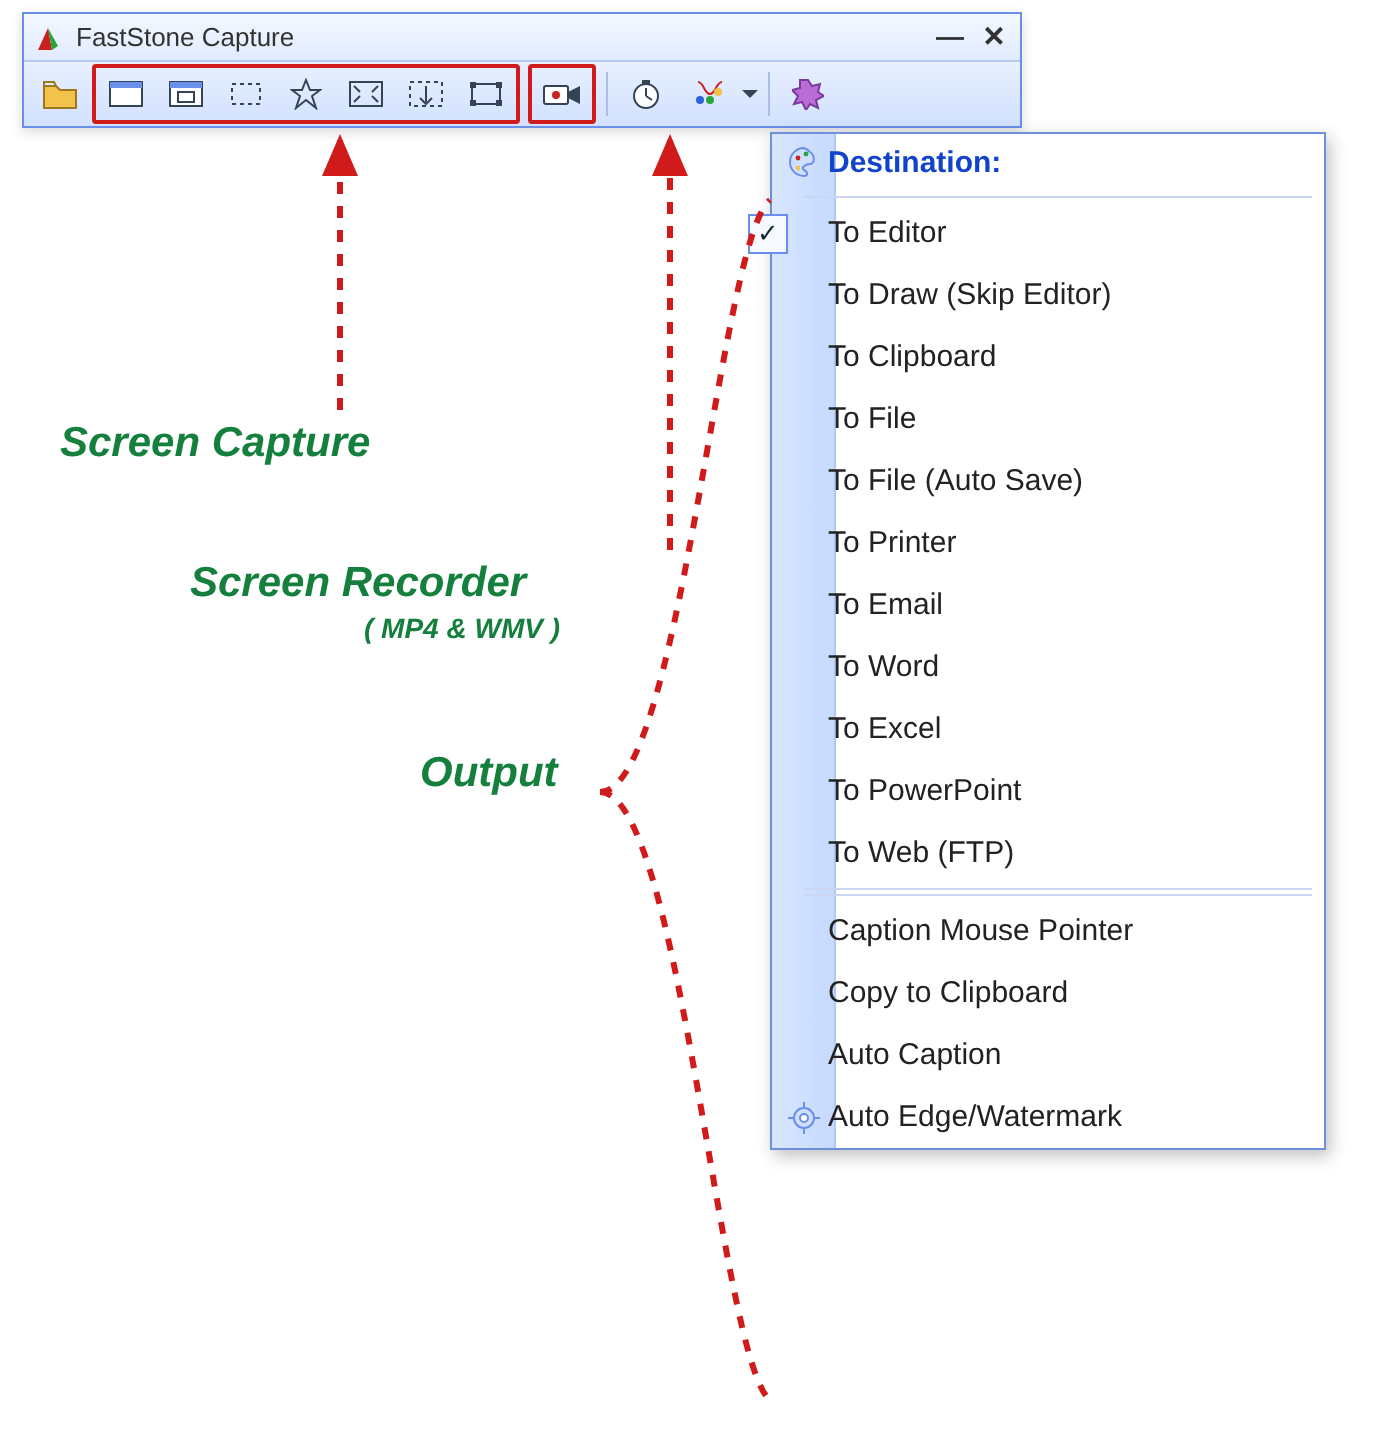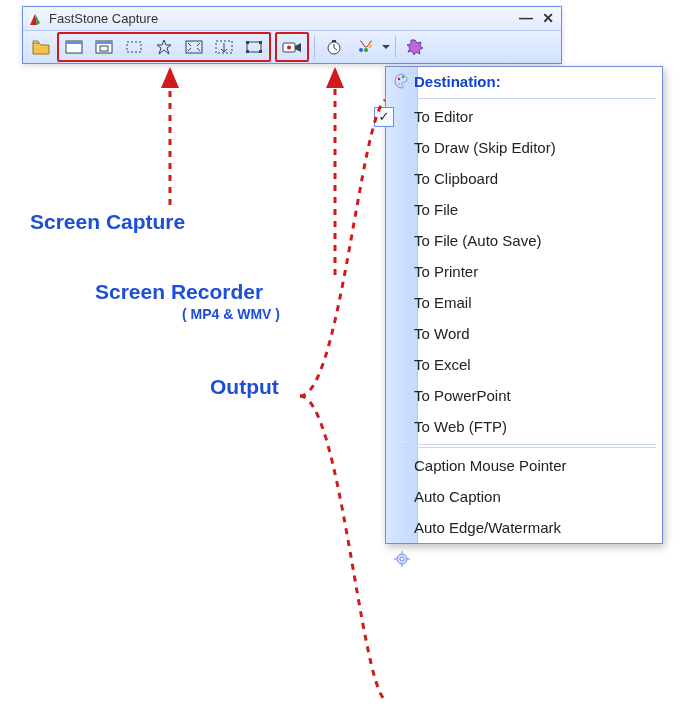--- a/index.html
+++ b/index.html
@@ -9,22 +9,22 @@
     font-family: "Segoe UI", Tahoma, Arial, sans-serif;
     font-size: 13px;
     background: #fff;
     position: relative;
     overflow: hidden;
   }
 
   
   .win {
     position: absolute;
-    left: 22px; top: 6px;
-    width: 540px;
+    left: 11px; top: 6px;
+    width: 500px;
     border: 1px solid #6a8fea;
     background: linear-gradient(#eaf1ff, #d6e4ff);
     box-shadow: 0 2px 6px rgba(0,0,0,0.15);
   }
   .titlebar {
     display: flex; align-items: center;
     height: 24px;
     padding: 0 4px;
     background: linear-gradient(#f4f8ff, #e1ebff);
     border-bottom: 1px solid #b7c9f0;
@@ -147,22 +147,23 @@
     left: 8px;
     width: 16px; height: 16px;
     display: flex; align-items: center; justify-content: center;
   }
   .dd-icon.pal { top: 6px; }
   .dd-icon.gear { top: 484px; }
 
   
   .anno {
     position: absolute;
-    color: #1d4ed8;
+    color: #15803d;
     font-weight: bold;
+    font-style: italic;
     font-size: 21px;
     text-shadow: 0 0 1px rgba(255,255,255,0.6);
   }
   .anno.sub { font-size: 14px; }
 
   svg { display: block; }
   svg.dash { position: absolute; pointer-events: none; }
 </style>
 </head>
 <body>
@@ -317,20 +318,21 @@
     <div class="dd-item"><span data-bind="dropdown.items.6">To Email</span></div>
     <div class="dd-item"><span data-bind="dropdown.items.7">To Word</span></div>
     <div class="dd-item"><span data-bind="dropdown.items.8">To Excel</span></div>
     <div class="dd-item"><span data-bind="dropdown.items.9">To PowerPoint</span></div>
     <div class="dd-item"><span data-bind="dropdown.items.10">To Web (FTP)</span></div>
 
     <div class="dd-sep"></div>
     <div class="dd-sep"></div>
 
     <div class="dd-item"><span data-bind="dropdown.options.0">Caption Mouse Pointer</span></div>
+    <div class="dd-item"><span data-bind="dropdown.options.1">Copy to Clipboard</span></div>
     <div class="dd-item"><span data-bind="dropdown.options.2">Auto Caption</span></div>
     <div class="dd-item"><span data-bind="dropdown.options.3">Auto Edge/Watermark</span></div>
   </div>
 </div>
 
 <div class="anno" style="left:30px; top:210px;" data-bind="annotations.capture">Screen Capture</div>
 <div class="anno" style="left:95px; top:280px;" data-bind="annotations.recorder">Screen Recorder</div>
 <div class="anno sub" style="left:145px; top:306px;margin-left:37px;" data-bind="annotations.recorder_sub">( MP4 &amp; WMV )</div>
 <div class="anno" style="left:210px; top:375px;" data-bind="annotations.output">Output</div>
 

